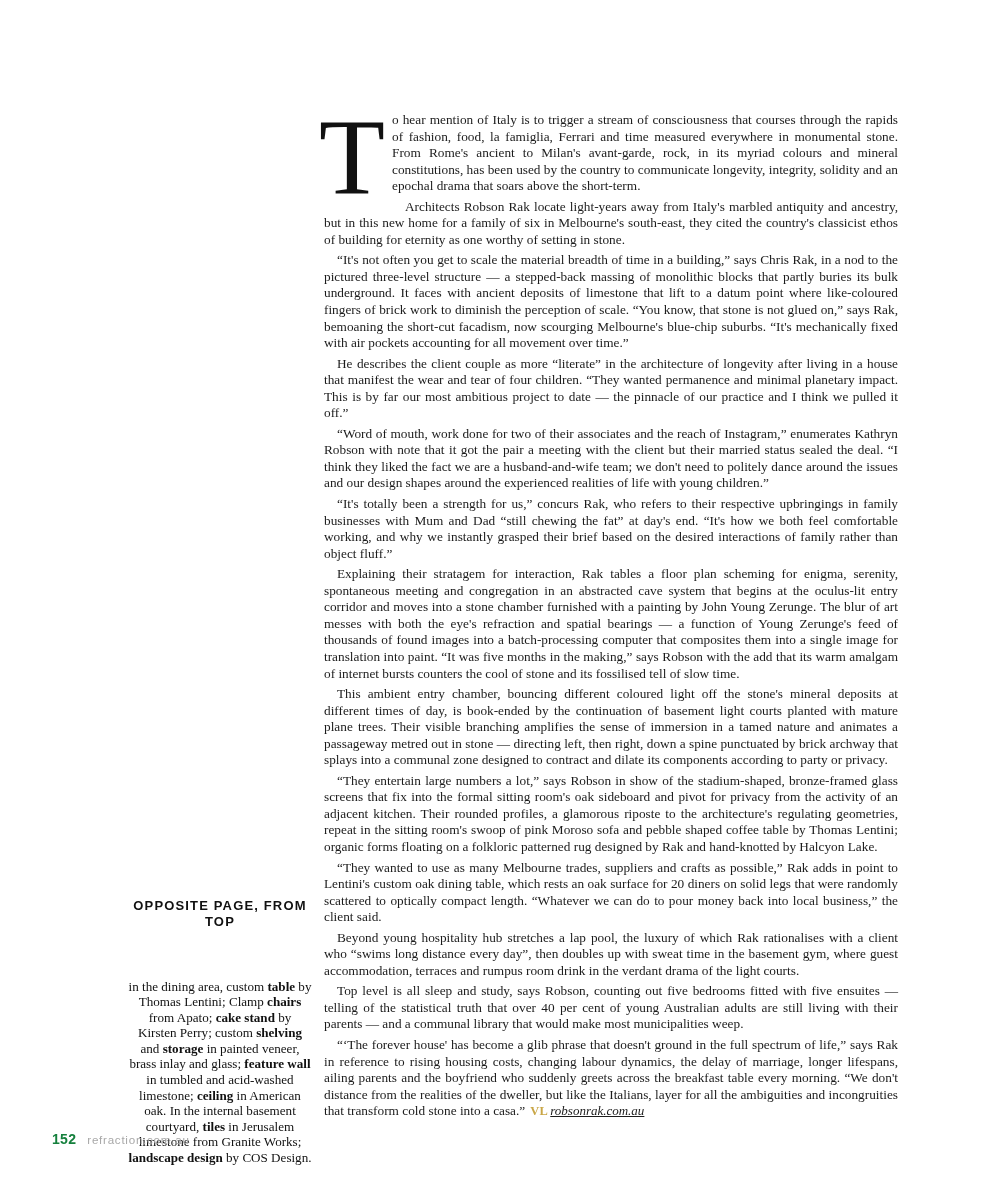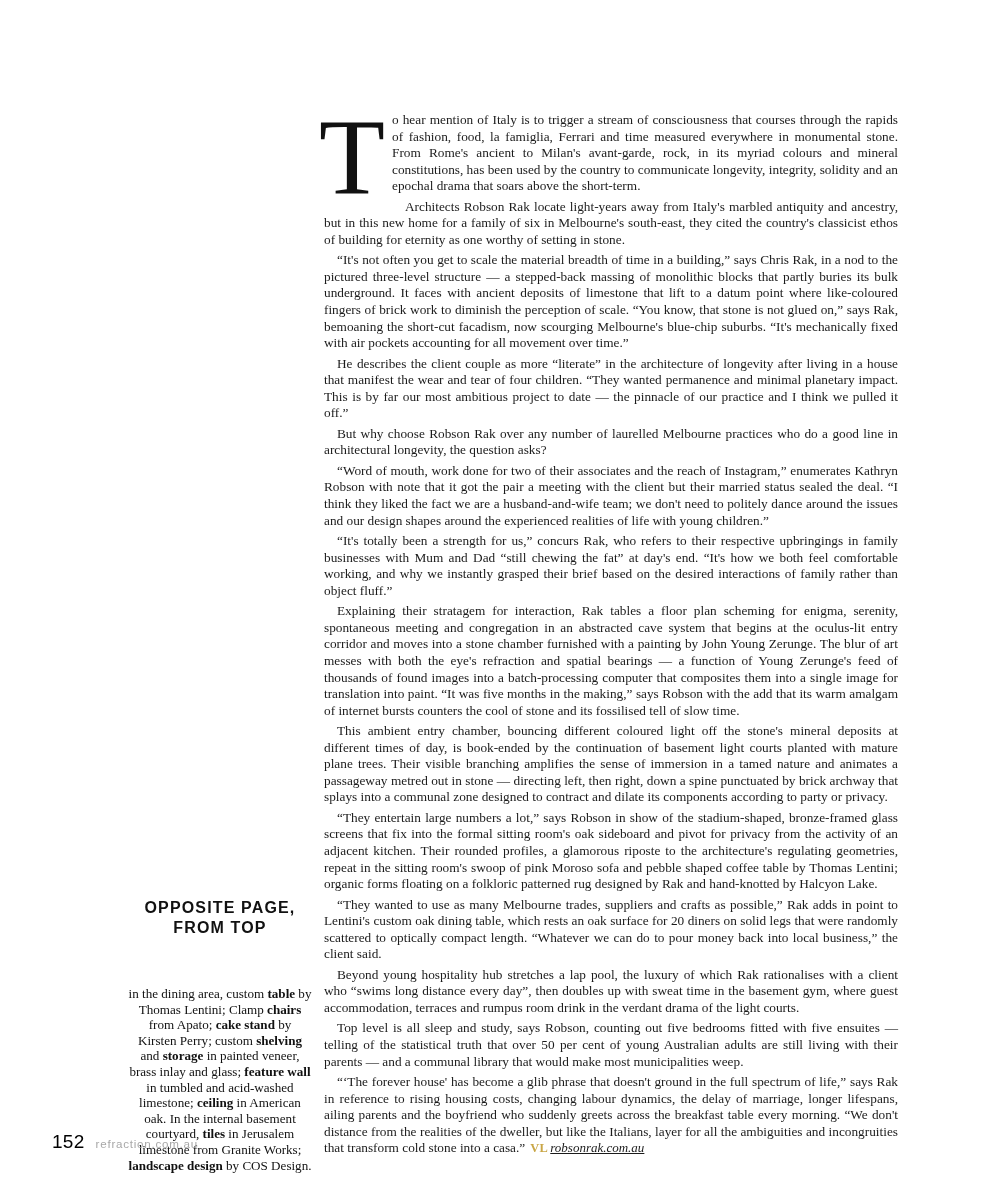--- a/index.html
+++ b/index.html
@@ -25,21 +25,21 @@
   .caption-col {
     position: absolute;
     left: 128px;
     top: 898px;
     width: 184px;
     text-align: center;
   }
   .caption-head {
     font-family: "Liberation Sans", sans-serif;
     font-weight: bold;
-    font-size: 16px;
+    font-size: 13px;
     letter-spacing: 1.15px;
     color: #111111;
     margin-bottom: 1px;
     line-height: 1.25;
   }
   .caption-body {
     font-family: "Liberation Serif", serif;
     font-size: 13.1px;
     line-height: 15.6px;
     color: #111111;
@@ -106,23 +106,23 @@
   .footer {
     position: absolute;
     left: 52px;
     top: 1131px;
     display: flex;
     align-items: baseline;
     gap: 11px;
   }
   .folio {
     font-family: "Liberation Sans", sans-serif;
-    font-weight: normal;
-    font-size: 19px;
-    color: #000000;
+    font-weight: bold;
+    font-size: 14px;
+    color: #15803d;
     letter-spacing: 0.3px;
   }
   .folio-site {
     font-family: "Liberation Sans", sans-serif;
     font-size: 11.6px;
     color: #a8a8a8;
     letter-spacing: 0.75px;
   }
 </style>
 </head>
@@ -136,29 +136,28 @@
   </div>
 
   <div class="article">
     <div class="dropcap-para">
       <span class="dropcap">T</span>
       <div>
           <p style="text-indent: 0px;">o hear mention of Italy is to trigger a stream of consciousness that courses through the rapids of fashion, food, la famiglia, Ferrari and time measured everywhere in monumental stone. From Rome's ancient to Milan's avant-garde, rock, in its myriad colours and mineral constitutions, has been used by the country to communicate longevity, integrity, solidity and an epochal drama that soars above the short-term.</p>
           <p>Architects Robson Rak locate light-years away from Italy's marbled antiquity and ancestry, but in this new home for a family of six in Melbourne's south-east, they cited the country's classicist ethos of building for eternity as one worthy of setting in stone.</p>
           <p>“It's not often you get to scale the material breadth of time in a building,” says Chris Rak, in a nod to the pictured three-level structure — a stepped-back massing of monolithic blocks that partly buries its bulk underground. It faces with ancient deposits of limestone that lift to a datum point where like-coloured fingers of brick work to diminish the perception of scale. “You know, that stone is not glued on,” says Rak, bemoaning the short-cut facadism, now scourging Melbourne's blue-chip suburbs. “It's mechanically fixed with air pockets accounting for all movement over time.”</p>
           <p>He describes the client couple as more “literate” in the architecture of longevity after living in a house that manifest the wear and tear of four children. “They wanted permanence and minimal planetary impact. This is by far our most ambitious project to date — the pinnacle of our practice and I think we pulled it off.”</p>
-          <p>But why choose Robson Rak over any number of laurelled Melbourne practices who do a good line in architectural longevity, the question asks?</p>
           <p>“Word of mouth, work done for two of their associates and the reach of Instagram,” enumerates Kathryn Robson with note that it got the pair a meeting with the client but their married status sealed the deal. “I think they liked the fact we are a husband-and-wife team; we don't need to politely dance around the issues and our design shapes around the experienced realities of life with young children.”</p>
           <p>“It's totally been a strength for us,” concurs Rak, who refers to their respective upbringings in family businesses with Mum and Dad “still chewing the fat” at day's end. “It's how we both feel comfortable working, and why we instantly grasped their brief based on the desired interactions of family rather than object fluff.”</p>
           <p>Explaining their stratagem for interaction, Rak tables a floor plan scheming for enigma, serenity, spontaneous meeting and congregation in an abstracted cave system that begins at the oculus-lit entry corridor and moves into a stone chamber furnished with a painting by John Young Zerunge. The blur of art messes with both the eye's refraction and spatial bearings — a function of Young Zerunge's feed of thousands of found images into a batch-processing computer that composites them into a single image for translation into paint. “It was five months in the making,” says Robson with the add that its warm amalgam of internet bursts counters the cool of stone and its fossilised tell of slow time.</p>
           <p>This ambient entry chamber, bouncing different coloured light off the stone's mineral deposits at different times of day, is book-ended by the continuation of basement light courts planted with mature plane trees. Their visible branching amplifies the sense of immersion in a tamed nature and animates a passageway metred out in stone — directing left, then right, down a spine punctuated by brick archway that splays into a communal zone designed to contract and dilate its components according to party or privacy.</p>
           <p>“They entertain large numbers a lot,” says Robson in show of the stadium-shaped, bronze-framed glass screens that fix into the formal sitting room's oak sideboard and pivot for privacy from the activity of an adjacent kitchen. Their rounded profiles, a glamorous riposte to the architecture's regulating geometries, repeat in the sitting room's swoop of pink Moroso sofa and pebble shaped coffee table by Thomas Lentini; organic forms floating on a folkloric patterned rug designed by Rak and hand-knotted by Halcyon Lake.</p>
           <p>“They wanted to use as many Melbourne trades, suppliers and crafts as possible,” Rak adds in point to Lentini's custom oak dining table, which rests an oak surface for 20 diners on solid legs that were randomly scattered to optically compact length. “Whatever we can do to pour money back into local business,” the client said.</p>
           <p>Beyond young hospitality hub stretches a lap pool, the luxury of which Rak rationalises with a client who “swims long distance every day”, then doubles up with sweat time in the basement gym, where guest accommodation, terraces and rumpus room drink in the verdant drama of the light courts.</p>
-          <p>Top level is all sleep and study, says Robson, counting out five bedrooms fitted with five ensuites — telling of the statistical truth that over 50 per cent of young Australian adults are still living with their parents — and a communal library that would make most municipalities weep.</p>
+          <p>Top level is all sleep and study, says Robson, counting out five bedrooms fitted with five ensuites — telling of the statistical truth that over 40 per cent of young Australian adults are still living with their parents — and a communal library that would make most municipalities weep.</p>
           <p><span>“‘The forever house' has become a glib phrase that doesn't ground in the full spectrum of life,” says Rak in reference to rising housing costs, changing labour dynamics, the delay of marriage, longer lifespans, ailing parents and the boyfriend who suddenly greets across the breakfast table every morning. “We don't distance from the realities of the dweller, but like the Italians, layer for all the ambiguities and incongruities that transform cold stone into a casa.”</span><span class="vl-mark">VL</span><a class="site-link" href="#">robsonrak.com.au</a></p>
         </div>
     </div>
   </div>
 
   <div class="footer">
     <span class="folio">152</span>
     <span class="folio-site">refraction.com.au</span>
   </div>
 

